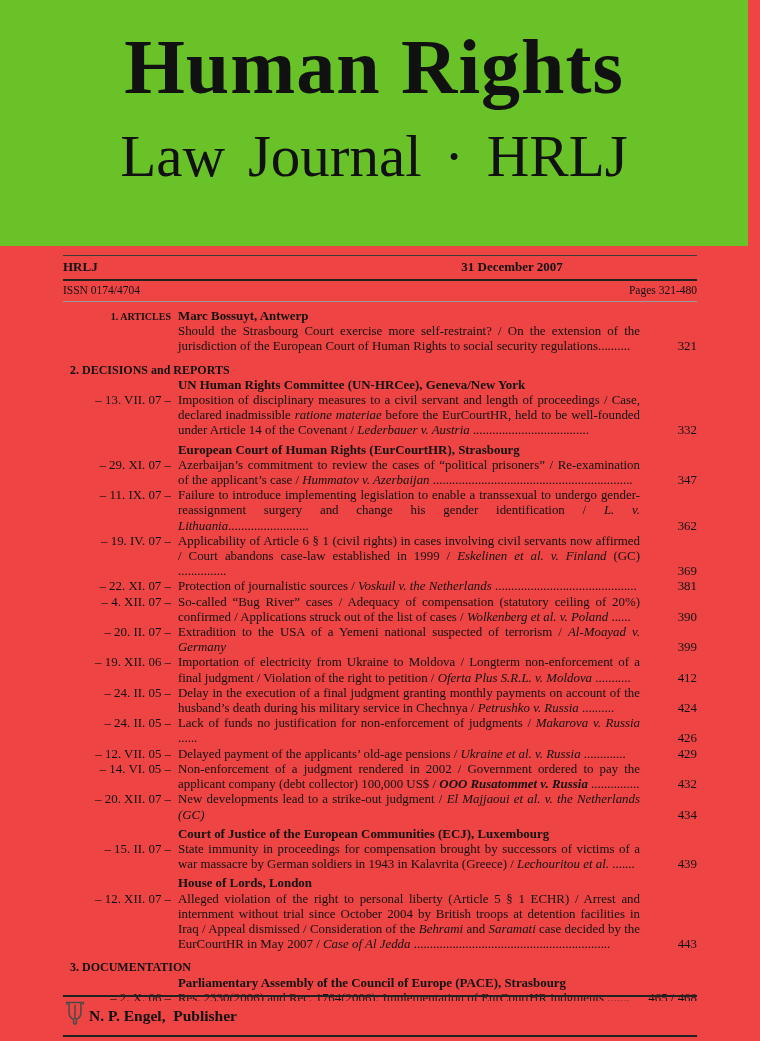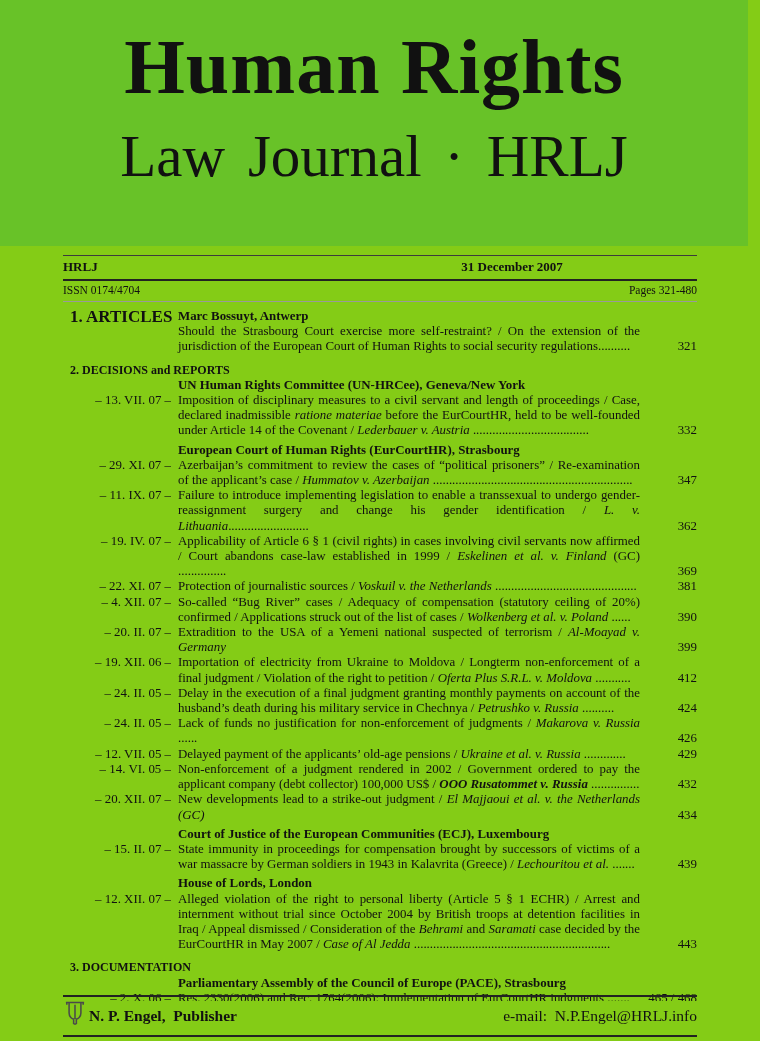--- a/index.html
+++ b/index.html
@@ -1,19 +1,19 @@
 <!DOCTYPE html>
 <html><head>
 <meta charset="utf-8">
 <style>
   * { margin:0; padding:0; box-sizing:border-box; }
   html,body { background:#e8e8e8; }
   .page {
     position:relative; width:760px; height:1041px; margin:0 auto;
-    background:#84cc16; overflow:hidden;
+    background:#ef4444; overflow:hidden;
     font-family:"Liberation Serif","DejaVu Serif",serif; color:#111;
   }
   
   .masthead {
     width:748px; height:246px; text-align:center; padding-top:28px;
   }
   .masthead-title1 {
     font-size:78px; font-weight:bold; line-height:1.0; letter-spacing:1px;
   }
   .masthead-title2 {
@@ -39,21 +39,21 @@
   .issn-row .c-right{ flex:1; text-align:right; }
   
   .toc { margin:7px 63px 0 63px; font-size:12.9px; line-height:15.2px;
          max-height:692px; overflow:hidden; }
   .toc-section { margin-top:0; }
   .toc-section + .toc-section { margin-top:8px; }
   .section-label { font-weight:bold; font-size:12px; padding-left:7px; }
   .trow { display:flex; align-items:stretch; }
   .col-side { width:115px; flex:0 0 115px; text-align:right;
               padding-right:7px; align-self:flex-start; white-space:nowrap; }
-  .col-side.lbl { text-align:right; padding-left:7px; font-weight:bold; font-size:17px; }
+  .col-side.lbl { text-align:right; padding-left:7px; font-weight:bold; font-size:10px; }
   .col-main { flex:1 1 auto; text-align:justify; }
   .col-main.heading { font-weight:bold; text-align:left; }
   .col-page { width:57px; flex:0 0 57px; text-align:right;
               align-self:flex-end; white-space:nowrap; }
   .g-gap { margin-top:4px; }
   .seg-i  { font-style:italic; }
   .seg-b  { font-weight:bold; }
   .seg-bi { font-weight:bold; font-style:italic; }
   
   .footer { position:absolute; left:63px; right:63px; bottom:4px; }
@@ -217,18 +217,17 @@
     <div class="rule-thick"></div>
     <div class="footer-row">
       <div class="footer-left">
         <span class="pub-logo">
           <svg width="20" height="25" viewBox="0 0 22 27" aria-hidden="true">
             <path d="M1 1.5 H21 M2 1.5 V4 M20 1.5 V4 M4.5 1.5 V13 C4.5 17.5 8 19.5 9.5 19.7 V25 M17.5 1.5 V13 C17.5 17.5 14 19.5 12.5 19.7 V25 M9.5 25 H12.5 M11 4 V19.5" fill="none" stroke="#4a4a4a" stroke-width="1.7"></path>
           </svg>
         </span>
         <span class="pub-name">N. P. Engel,  Publisher</span>
       </div>
-      <div class="email">e-mail:  N.P.Engel@HRLJ.info</div>
     </div>
     <div class="rule-thick"></div>
   </div>
 
 </div>
 
 </body></html>

